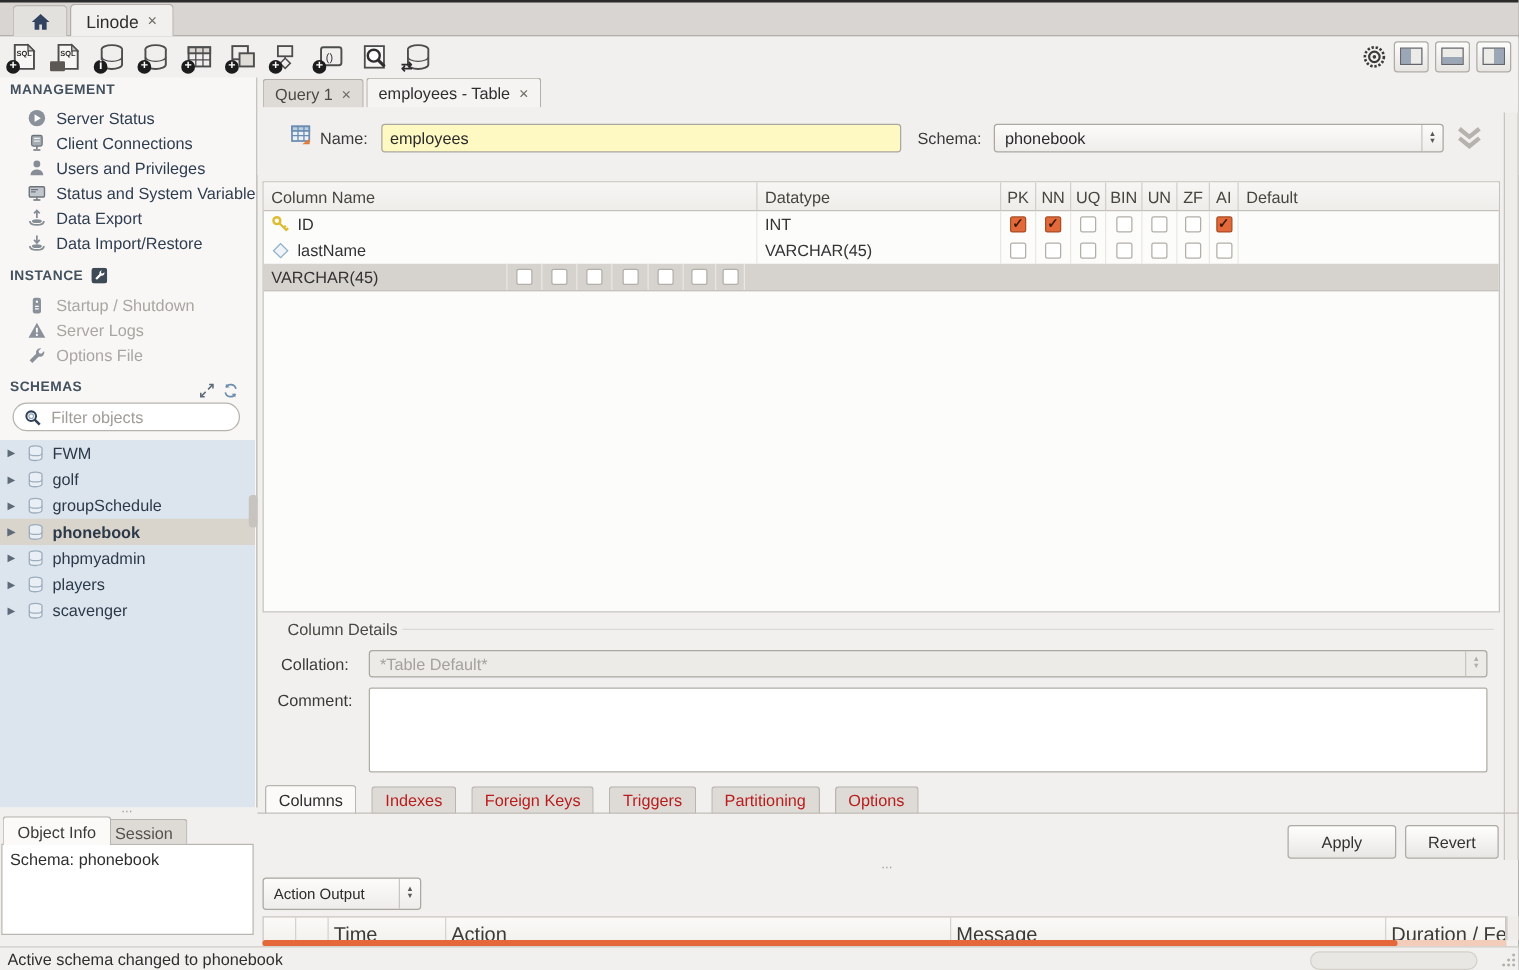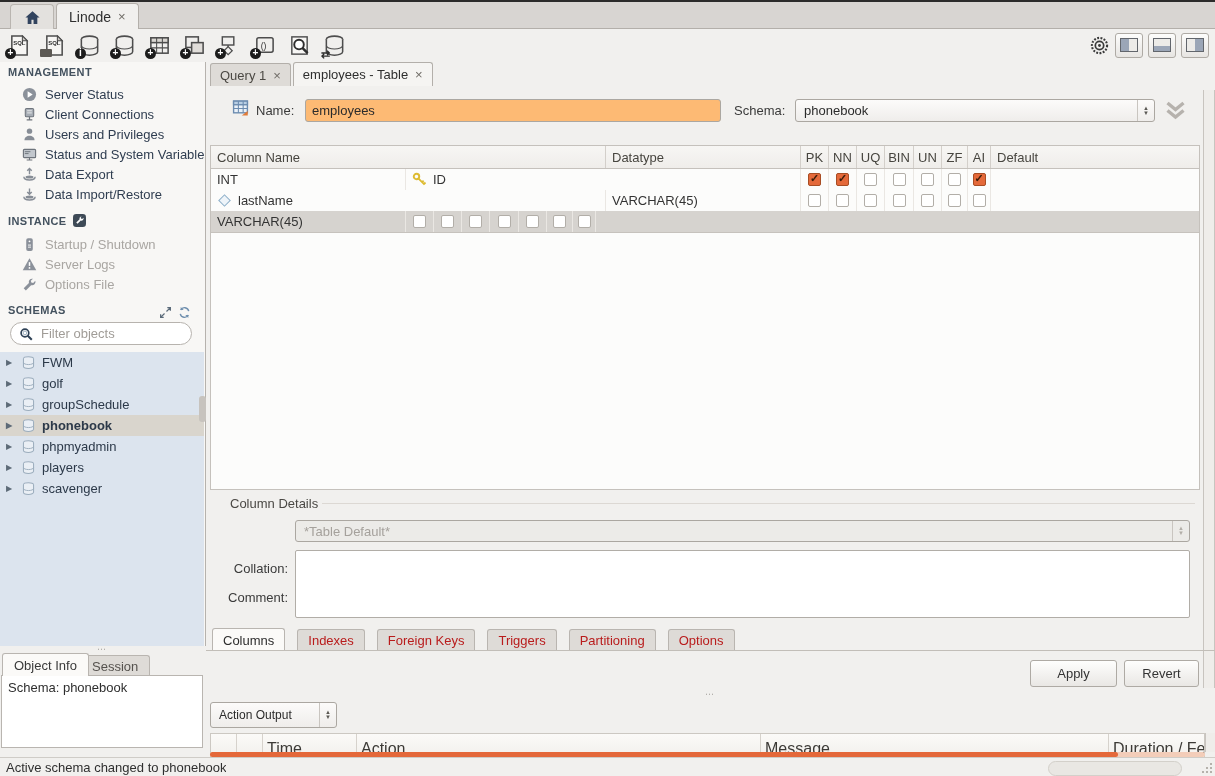--- a/index.html
+++ b/index.html
@@ -69,21 +69,21 @@
 
   
   #mtabs{position:absolute;left:206px;top:62px;right:0;height:24px;display:flex;align-items:flex-end;gap:2px;padding-left:4px;
          background:#f1f0ee;}
   .mtab{height:22px;display:flex;align-items:center;gap:7px;padding:0 9px;border:1px solid #b3afaa;border-bottom:none;
         border-radius:3px 3px 0 0;background:#dedbd7;color:#4b4843;cursor:pointer;font-size:13px;}
   .mtab.on{background:#f5f4f2;height:23px;color:#2e2e2e;}
 
   #form-row{position:absolute;left:206px;top:86px;right:0;height:54px;background:#f1f0ee;}
   .flabel{color:#3a3a3a;}
-  .text-input{background:#fdba74;border:1px solid #aba7a1;border-radius:3px;font-family:"Liberation Sans",sans-serif;
+  .text-input{background:#fef9c3;border:1px solid #aba7a1;border-radius:3px;font-family:"Liberation Sans",sans-serif;
               font-size:13px;color:#2b2b2b;padding:0 6px;box-sizing:border-box;outline:none;}
   .combo{background:linear-gradient(#fcfbfa,#efedeb);border:1px solid #aba7a1;border-radius:3px;display:flex;align-items:center;
          box-sizing:border-box;cursor:pointer;}
   .combo .val{flex:1;padding:0 8px;color:#2b2b2b;white-space:nowrap;overflow:hidden;}
   .combo .spin{width:16px;align-self:stretch;border-left:1px solid #c9c5c0;display:flex;flex-direction:column;
                align-items:center;justify-content:center;color:#5a5853;font-size:6px;line-height:5px;}
   .combo.disabled{background:#ecebe8;}
   .combo.disabled .val{color:#a5a19c;}
 
   
@@ -107,21 +107,21 @@
   .rowicon{width:15px;height:15px;display:inline-flex;align-items:center;justify-content:center;flex:0 0 15px;}
   .diamond{width:7px;height:7px;border:1px solid #8fb0c9;background:#eef4f9;transform:rotate(45deg);}
   .checkbox{width:13px;height:13px;background:#fff;border:1px solid #b2aea8;border-radius:2px;display:inline-flex;
             align-items:center;justify-content:center;cursor:pointer;box-sizing:border-box;}
   .checkbox.on{background:#e4693a;border:1px solid #a84d24;}
   .checkbox.on::after{content:"✓";font-size:11px;font-weight:bold;color:#3c1c09;margin-top:-2px;}
 
   
   #details-title{position:absolute;left:230px;top:496px;color:#4a4844;}
   #details-rule{position:absolute;left:322px;top:503px;width:873px;height:1px;background:#dcd8d3;}
-  .dlabel{position:absolute;color:#3a3a3a;text-align:right;width:72px;margin-top:37px;}
+  .dlabel{position:absolute;color:#3a3a3a;text-align:center;width:72px;}
   #comment-ta{position:absolute;left:295px;top:550px;width:895px;height:68px;background:#fff;border:1px solid #b1ada7;
               border-radius:2px;resize:none;font-family:"Liberation Sans",sans-serif;font-size:13px;box-sizing:border-box;outline:none;}
 
   
   #etabs{position:absolute;left:212px;top:628px;display:flex;gap:12px;align-items:flex-end;height:23px;}
   .etab{height:21px;display:flex;align-items:center;padding:0 10px;border:1px solid #b9b5b0;border-bottom:none;
         border-radius:3px 3px 0 0;background:#dedbd7;color:#b91c1c;cursor:pointer;}
   .etab.on{background:#fbfaf8;height:22px;color:#2d2d2d;}
   #etab-line{position:absolute;left:206px;top:650px;right:0;height:1px;background:#c2beb8;}
 
@@ -560,29 +560,29 @@
       <span class="cell c-nn">NN</span>
       <span class="cell c-uq">UQ</span>
       <span class="cell c-bin">BIN</span>
       <span class="cell c-un">UN</span>
       <span class="cell c-zf">ZF</span>
       <span class="cell c-ai">AI</span>
       <span class="cell c-def">Default</span>
     </div>
 
     <div class="g-row">
-      <span class="cell c-type nosel">INT</span>
       <span class="cell c-name">
         <span class="rowicon">
             <svg width="15" height="15">
               <use href="#sy-key"></use>
             </svg>
           </span>
         <span class="nosel">ID</span>
       </span>
+      <span class="cell c-type nosel">INT</span>
       <span class="cell c-pk">
           <span class="checkbox on"></span>
         </span>
       <span class="cell c-nn">
           <span class="checkbox on"></span>
         </span>
       <span class="cell c-uq">
           <span class="checkbox"></span>
         </span>
       <span class="cell c-bin">

